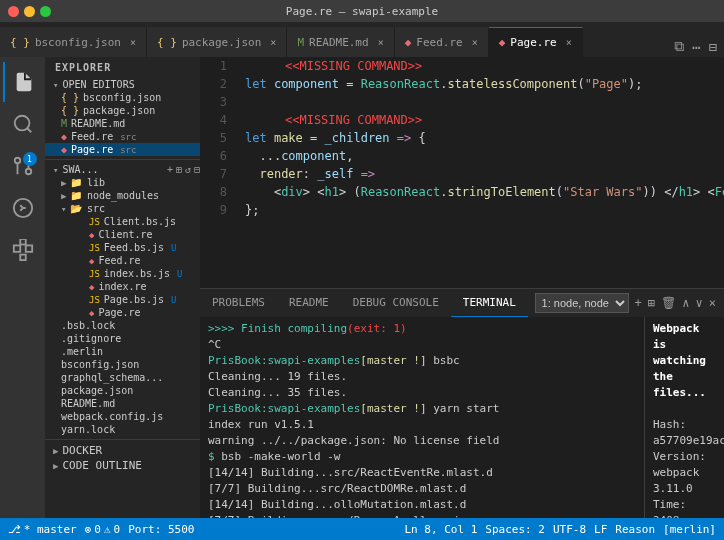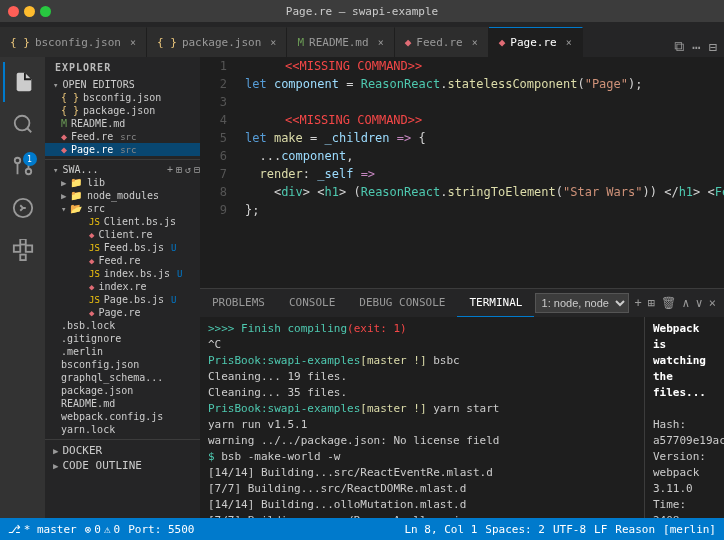--- a/index.html
+++ b/index.html
@@ -326,21 +326,21 @@
         <div class="code-line">  <span class="op">...</span><span class="var">component</span><span class="op">,</span></div>
         <div class="code-line">  <span class="fn">render</span><span class="op">:</span> <span class="var">_self</span> <span class="arrow-code">=&gt;</span></div>
         <div class="code-line">    <span class="op">&lt;</span><span class="tag">div</span><span class="op">&gt;</span> <span class="op">&lt;</span><span class="tag">h1</span><span class="op">&gt;</span> <span class="op">(</span><span style="color:#4ec9b0">ReasonReact</span><span class="op">.</span><span class="fn">stringToElement</span><span class="op">(</span><span class="str">"Star Wars"</span><span class="op">))</span> <span class="op">&lt;/</span><span class="tag">h1</span><span class="op">&gt;</span> <span class="op">&lt;</span><span class="tag">Feed</span>  </div>
         <div class="code-line"><span class="op">};</span></div>
       </div>
     </div>
 
     <div id="panel">
       <div id="panel-tabs">
         <div class="panel-tab">PROBLEMS</div>
-        <div class="panel-tab">CONSOLE</div>
+        <div class="panel-tab">README</div>
         <div class="panel-tab">DEBUG CONSOLE</div>
         <div class="panel-tab active">TERMINAL</div>
         <div class="panel-tab-actions">
           <select style="background:#3c3c3c;color:#ccc;border:1px solid #555;font-size:11px;padding:2px">
             <option>1: node, node</option>
           </select>
           <span>+</span>
           <span>⊞</span>
           <span>🗑</span>
           <span>∧</span>
@@ -349,21 +349,21 @@
         </div>
       </div>
       <div id="panel-content">
         <div id="terminal-left">
           <div><span class="term-green">&gt;&gt;&gt;&gt;  Finish compiling</span><span class="term-red">(exit: 1)</span></div>
           <div>^C</div>
           <div><span class="term-green">PrisBook:swapi-examples</span><span class="term-yellow">[master !]</span> bsbc</div>
           <div>Cleaning... 19 files.</div>
           <div>Cleaning... 35 files.</div>
           <div><span class="term-green">PrisBook:swapi-examples</span><span class="term-yellow">[master !]</span> yarn start</div>
-          <div>yarn run v1.5.1</div>
+          <div>index run v1.5.1</div>
           <div>warning ../../package.json: No license field</div>
           <div><span class="term-prompt">$</span> bsb -make-world -w</div>
           <div>[14/14] Building...src/ReactEventRe.mlast.d</div>
           <div>[7/7] Building...src/ReactDOMRe.mlast.d</div>
           <div>[14/14] Building...olloMutation.mlast.d</div>
           <div>[7/7] Building ...src/ReasonApollo.cmj</div>
 
         </div>
         <div id="terminal-right">
           <div><span class="term-bold">Webpack is watching the files...</span></div>

